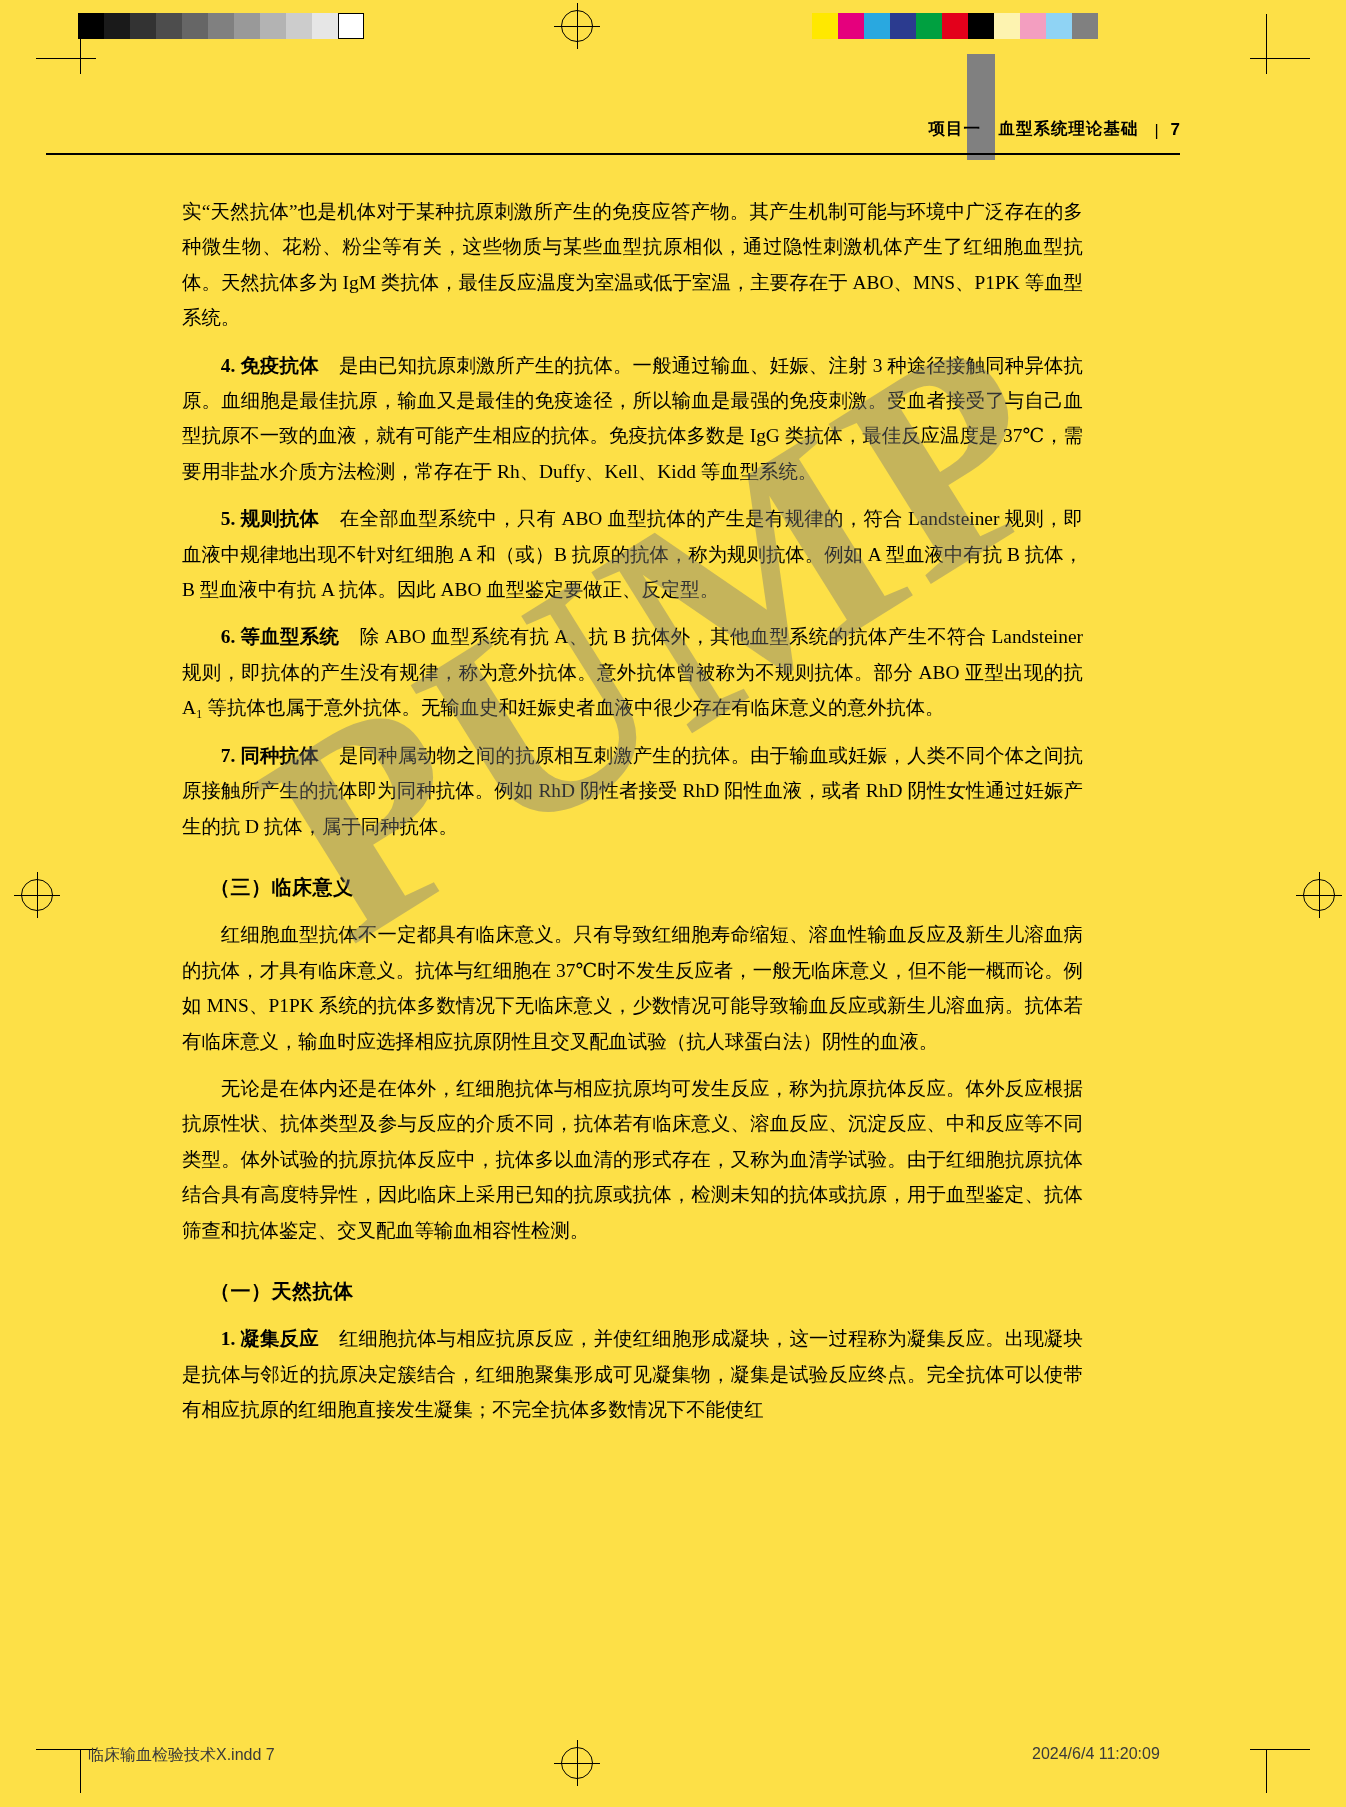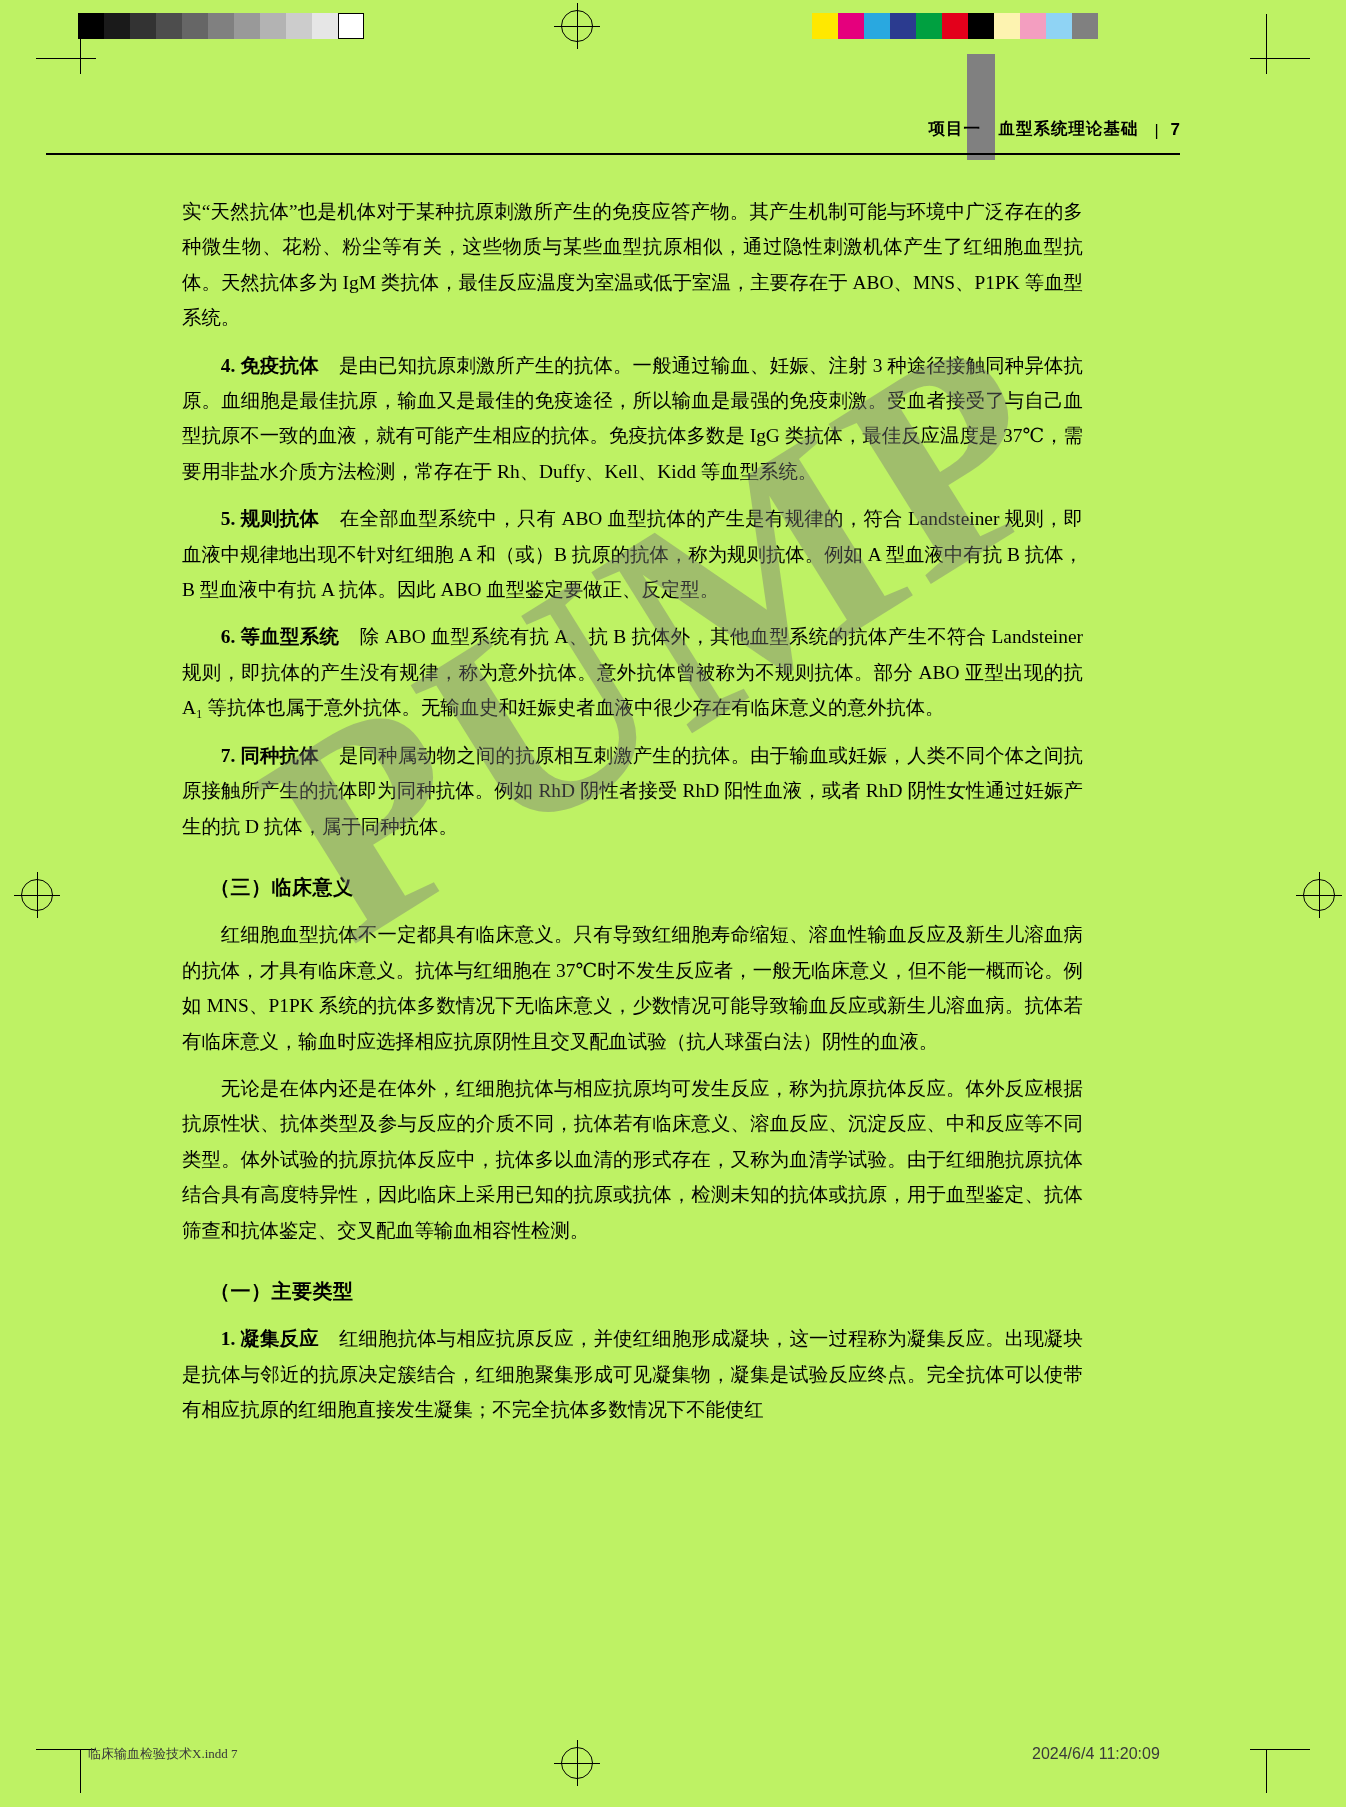--- a/index.html
+++ b/index.html
@@ -8,21 +8,21 @@
     background: #ffffff;
   }
   body {
     font-family: "Liberation Serif", "DejaVu Serif", serif;
     color: #000;
   }
   .page {
     position: relative;
     width: 1346px;
     height: 1807px;
-    background: #bef264;
+    background: #fde047;
     overflow: hidden;
   }
 
   
   .reg-mark {
     position: absolute;
     width: 46px; height: 46px;
   }
   .reg-mark .circ {
     position: absolute;
@@ -165,22 +165,22 @@
     letter-spacing: 6px;
     line-height: 300px;
     white-space: nowrap;
   }
 
   
   .footer-left {
     position: absolute;
     left: 88px;
     top: 1745px;
-    font-family: Liberation Serif, serif;
-    font-size: 13px;
+    font-family: Liberation Sans, sans-serif;
+    font-size: 16px;
     color: #3a3a3a;
   }
   .footer-right {
     position: absolute;
     left: 1032px;
     top: 1745px;
     font-family: "Liberation Sans", "DejaVu Sans", sans-serif;
     font-size: 16px;
     color: #3a3a3a;
   }
@@ -296,21 +296,21 @@
     </p>
 
 
     <h3 class="sub">（三）临床意义</h3>
 
     <p class="indent">红细胞血型抗体不一定都具有临床意义。只有导致红细胞寿命缩短、溶血性输血反应及新生儿溶血病的抗体，才具有临床意义。抗体与红细胞在 37℃时不发生反应者，一般无临床意义，但不能一概而论。例如 MNS、P1PK 系统的抗体多数情况下无临床意义，少数情况可能导致输血反应或新生儿溶血病。抗体若有临床意义，输血时应选择相应抗原阴性且交叉配血试验（抗人球蛋白法）阴性的血液。</p>
 
 
     <p class="indent">无论是在体内还是在体外，红细胞抗体与相应抗原均可发生反应，称为抗原抗体反应。体外反应根据抗原性状、抗体类型及参与反应的介质不同，抗体若有临床意义、溶血反应、沉淀反应、中和反应等不同类型。体外试验的抗原抗体反应中，抗体多以血清的形式存在，又称为血清学试验。由于红细胞抗原抗体结合具有高度特异性，因此临床上采用已知的抗原或抗体，检测未知的抗体或抗原，用于血型鉴定、抗体筛查和抗体鉴定、交叉配血等输血相容性检测。</p>
 
-    <h3 class="sub">（一）主要类型</h3>
+    <h3 class="sub">（一）天然抗体</h3>
 
     <p class="indent">
       <span class="num">1.</span>
       <span class="bold">凝集反应</span>
       <span>&nbsp;&nbsp;&nbsp;</span><span>红细胞抗体与相应抗原反应，并使红细胞形成凝块，这一过程称为凝集反应。出现凝块是抗体与邻近的抗原决定簇结合，红细胞聚集形成可见凝集物，凝集是试验反应终点。完全抗体可以使带有相应抗原的红细胞直接发生凝集；不完全抗体多数情况下不能使红</span>
     </p>
 
   </div>
 
   <div class="footer-left">临床输血检验技术X.indd   7</div>

